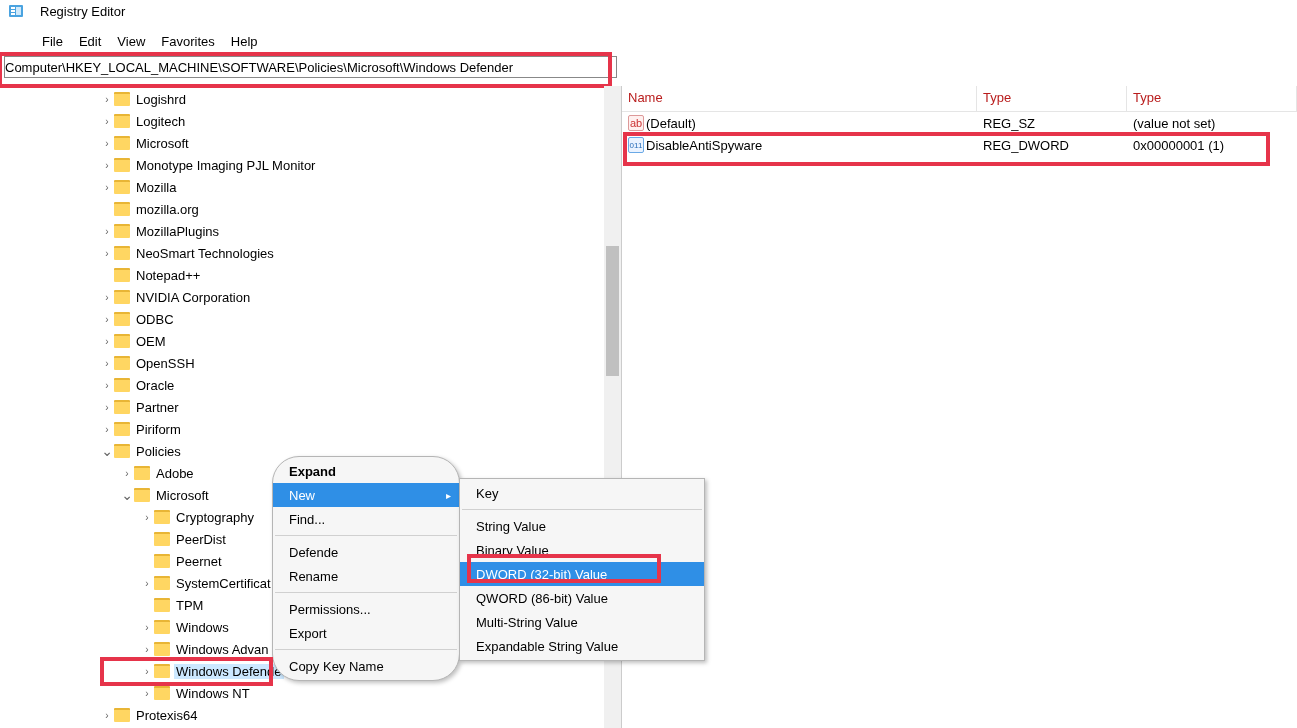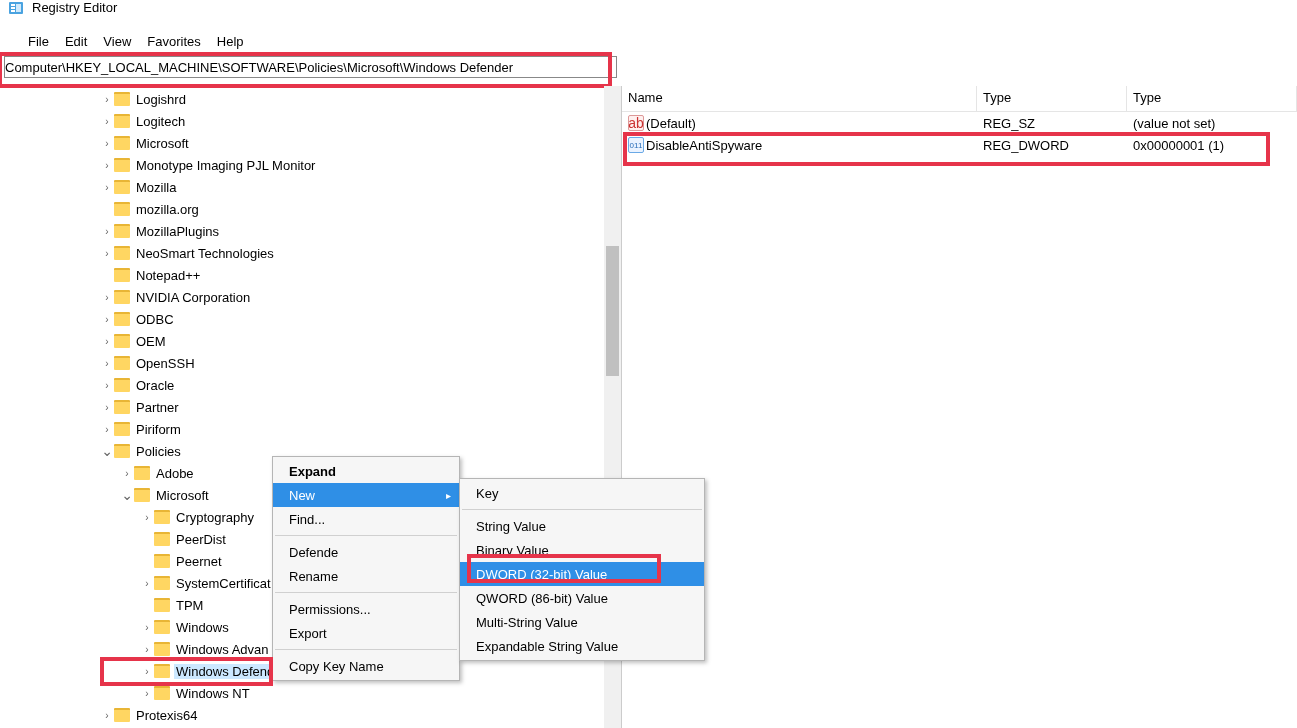--- a/index.html
+++ b/index.html
@@ -1,40 +1,40 @@
 <!DOCTYPE html>
 <html><head>
 <meta charset="utf-8">
 <style>
   * { box-sizing: border-box; margin: 0; padding: 0; font-family: "Segoe UI", Tahoma, sans-serif; font-size: 13px; }
   body { background: #fff; color: #000; width: 1297px; height: 728px; position: relative; user-select: none; }
-  .titlebar { display: flex; align-items: flex-start; height: 30px; padding: 0 8px; gap: 8px; }
+  .titlebar { display: flex; align-items: flex-end; height: 30px; padding: 11px 8px; gap: 16px; }
   .app-icon { width: 16px; height: 16px; }
-  .menubar { display: flex; padding: 0 20px; height: 22px; align-items: center; }
+  .menubar { display: flex; padding: 0 20px; height: 22px; align-items: center; margin-left: 14px; }
   .menubar div { padding: 1px 8px; cursor: default; }
   .addressbar { border: 1px solid #888; margin: 4px 4px; height: 22px; display:flex; align-items:center; padding:0 0; font-size:12px; background:#fff; }
   .addr-highlight { position:absolute; border:4px solid #e6344a; pointer-events:none; }
   .content { position: absolute; left:0; right:0; top:86px; bottom:0; display:flex; }
   .tree-pane { width: 622px; border-right: 1px solid #ccc; overflow:hidden; position:relative; }
   .list-pane { flex:1; position:relative; }
   .tree { padding-top: 2px; }
   .tree-row { display:flex; align-items:center; height:22px; white-space:nowrap; cursor:default; }
   .expander { width:14px; height:14px; display:flex; align-items:center; justify-content:center; font-size:10px; color:#666; }
   .folder-icon { width:16px; height:14px; background:#ffd662; border-radius:1px; position:relative; margin-right:4px; border-top:2px solid #e8b535;}
   .indent { display:inline-block; }
   .node-label { padding:0 2px; }
   .node-sel { background:#cce8ff; }
   .list-header { display:flex; height:26px; border-bottom:1px solid #e5e5e5; }
-  .list-header div { padding:4px 6px; border-right:1px solid #e5e5e5; color:#000000; }
+  .list-header div { padding:4px 6px; border-right:1px solid #e5e5e5; color:#b91c1c; }
   .col-name { width:355px; }
   .col-type { width:150px; }
   .col-data { flex:1; }
   .list-row { display:flex; height:22px; align-items:center; }
   .list-row div { padding:1px 6px; }
-  .reg-icon-sz { width:16px; height:16px; display:inline-flex; align-items:center; justify-content:center; font-size:14px; background:#fff0ef; border:1px solid #d99; color:#c33; margin-right:2px; border-radius:2px;}
+  .reg-icon-sz { width:16px; height:16px; display:inline-flex; align-items:center; justify-content:center; font-size:11px; background:#fff0ef; border:1px solid #d99; color:#c33; margin-right:2px; border-radius:2px;}
   .reg-icon-dw { width:16px; height:16px; display:inline-flex; align-items:center; justify-content:center; font-size:8px; background:#eaf3ff; border:1px solid #6aa9e6; color:#2a6db8; margin-right:2px; border-radius:2px;}
   .scrollbar { position:absolute; right:0; top:0; width:17px; bottom:0; background:#f0f0f0; }
   .scroll-thumb { position:absolute; left:2px; right:2px; background:#c0c0c0; }
   .ctx-menu { position:absolute; background:#f6f6f6; border:1px solid #b5b5b5; box-shadow:2px 2px 4px rgba(0,0,0,0.25); z-index:50; padding:2px 0;}
   .ctx-item { height:24px; display:flex; align-items:center; padding:0 28px 0 16px; cursor:default; position:relative;}
   .ctx-item.hover { background:#2f8fe6; color:#fff; }
   .ctx-item.bold { font-weight:bold; }
   .ctx-sep { height:1px; background:#d0d0d0; margin:4px 2px; }
   .ctx-arrow { position:absolute; right:8px; font-size:10px; }
   .highlight-box { position:absolute; border:4px solid #e6344a; pointer-events:none; z-index:60; }
@@ -269,21 +269,21 @@
             <span class="reg-icon-dw">011</span>
             <span>DisableAntiSpyware</span>
           </div>
           <div class="col-type">REG_DWORD</div>
           <div class="col-data">0x00000001 (1)</div>
         </div>
       </div>
   </div>
 </div>
 
-<div class="ctx-menu" id="ctx1" style="left:272px; top:456px; width:188px;">
+<div class="ctx-menu" id="ctx1" style="left:272px; top:456px; width:188px;border-radius:27px;">
     <div class="ctx-item bold">
       <span>Expand</span>
     </div>
     <div class="ctx-item hover">
       <span>New</span>
       <span class="ctx-arrow">▸</span>
     </div>
     <div class="ctx-item">
       <span>Find...</span>
     </div>

